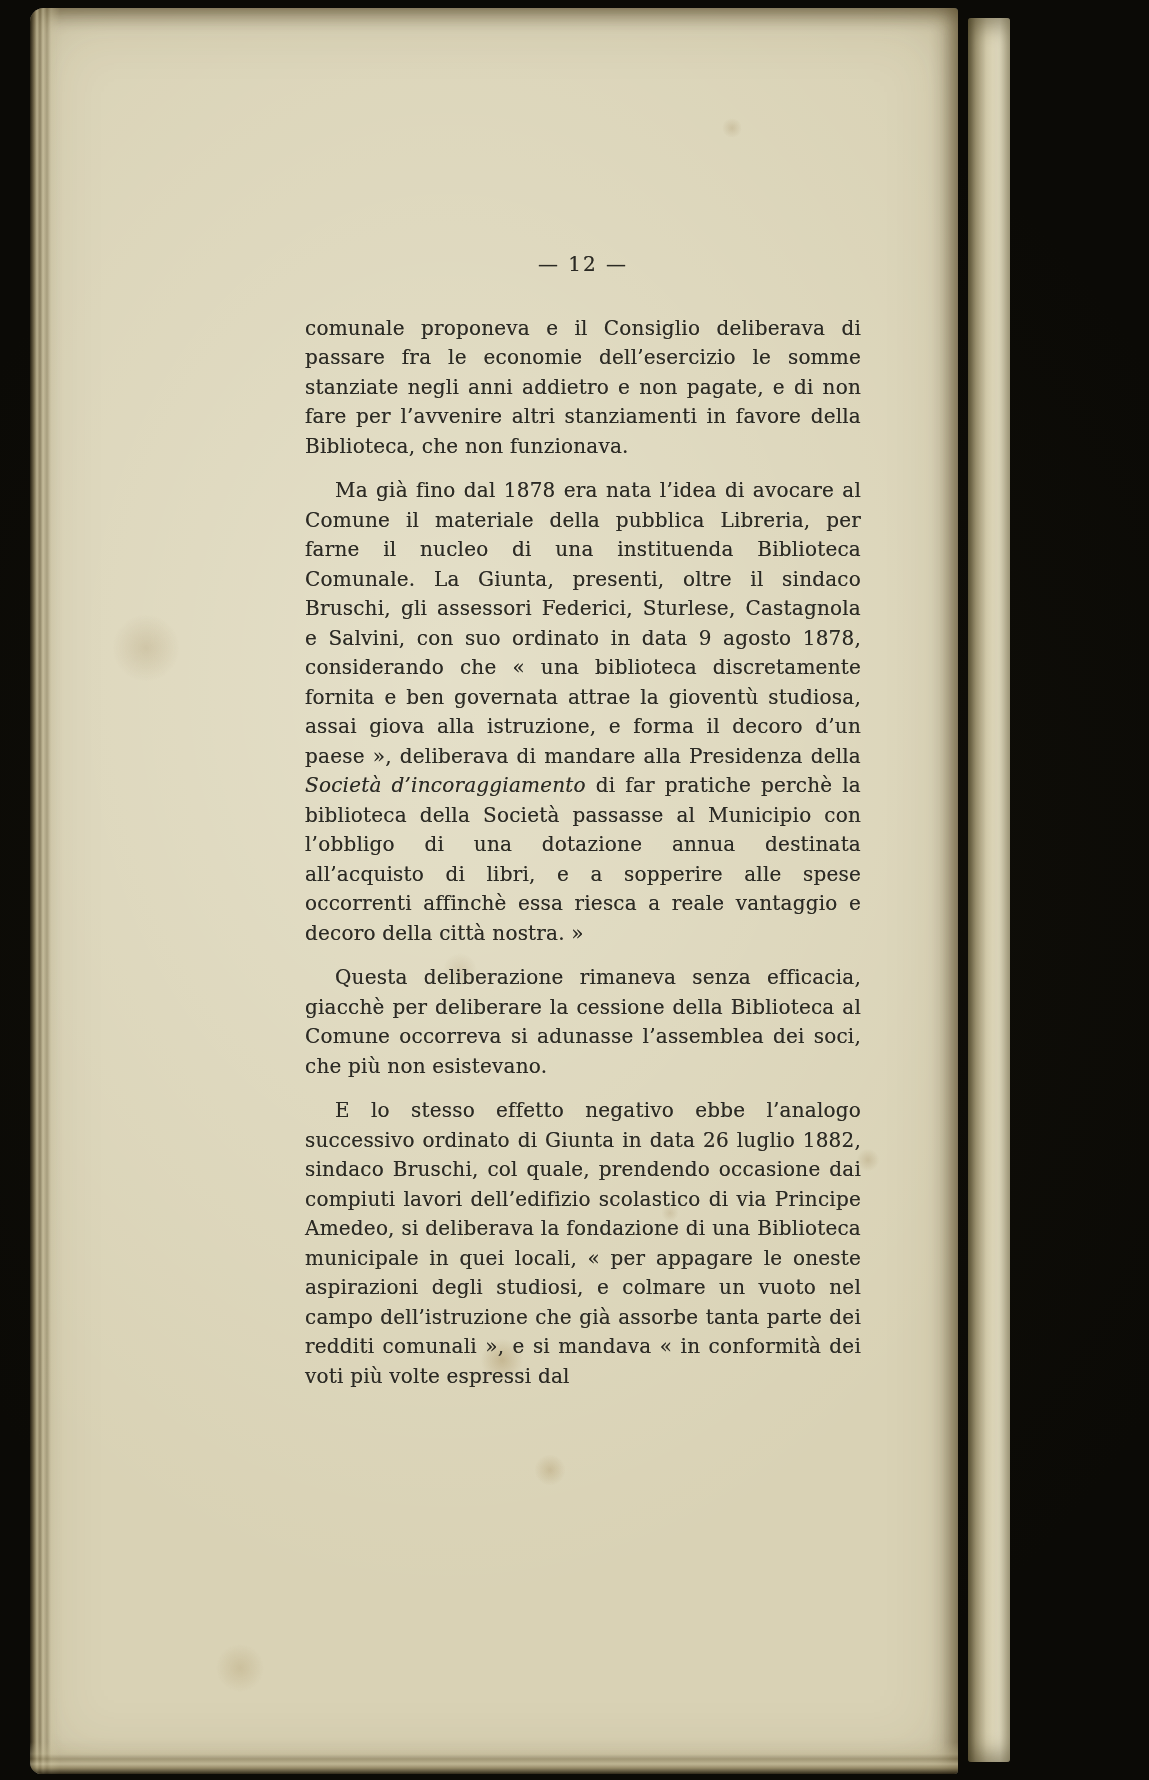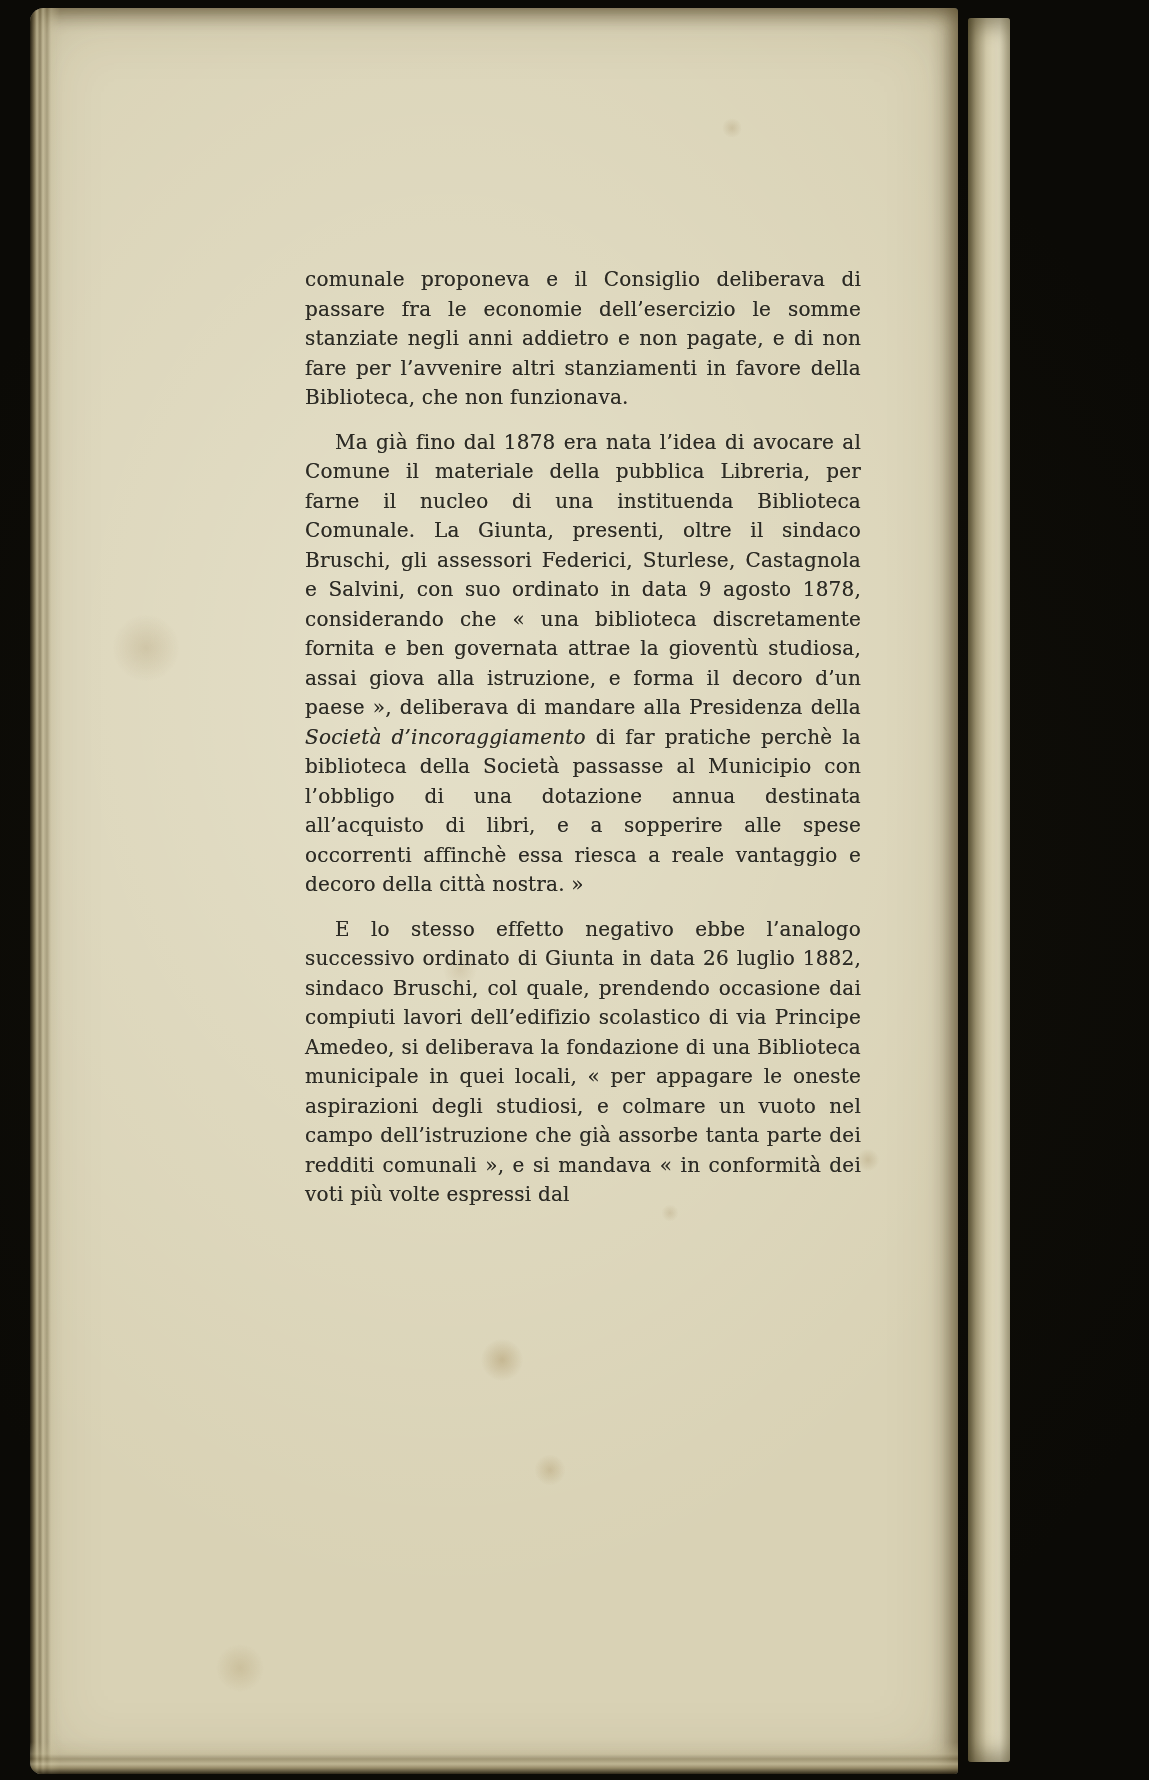--- a/index.html
+++ b/index.html
@@ -103,23 +103,25 @@
 <body>
 
 <div class="scan-bg"></div>
 
 <div class="page">
   <div class="stains"></div>
   <div class="left-edges"></div>
   <div class="bottom-edges"></div>
 
   <div class="text-area">
+    <div class="page-num">— 12 —</div>
 
     <p class="para no-indent"><span>comunale proponeva e il Consiglio deliberava di passare fra le economie dell’esercizio le somme stanziate negli anni addietro e non pagate, e di non fare per l’avvenire altri stanziamenti in favore della Biblioteca, che non funzionava.</span></p>
 
     <p class="para"><span>Ma già fino dal 1878 era nata l’idea di avocare al Comune il materiale della pubblica Libreria, per farne il nucleo di una instituenda Biblioteca Comunale. La Giunta, presenti, oltre il sindaco Bruschi, gli assessori Federici, Sturlese, Castagnola e Salvini, con suo ordinato in data 9 agosto 1878, considerando che « una biblioteca discretamente fornita e ben governata attrae la gioventù studiosa, assai giova alla istruzione, e forma il decoro d’un paese », deliberava di mandare alla Presidenza della </span><em>Società d’incoraggiamento</em><span> di far pratiche perchè la biblioteca della Società passasse al Municipio con l’obbligo di una dotazione annua destinata all’acquisto di libri, e a sopperire alle spese occorrenti affinchè essa riesca a reale vantaggio e decoro della città nostra. »</span></p>
 
+    <p class="para"><span>Questa deliberazione rimaneva senza efficacia, giacchè per deliberare la cessione della Biblioteca al Comune occorreva si adunasse l’assemblea dei soci, che più non esistevano.</span></p>
 
     <p class="para"><span>E lo stesso effetto negativo ebbe l’analogo successivo ordinato di Giunta in data 26 luglio 1882, sindaco Bruschi, col quale, prendendo occasione dai compiuti lavori dell’edifizio scolastico di via Principe Amedeo, si deliberava la fondazione di una Biblioteca municipale in quei locali, « per appagare le oneste aspirazioni degli studiosi, e colmare un vuoto nel campo dell’istruzione che già assorbe tanta parte dei redditi comunali », e si mandava « in conformità dei voti più volte espressi dal</span></p>
   </div>
 </div>
 
 <div class="next-page"></div>
 
 </body></html>

